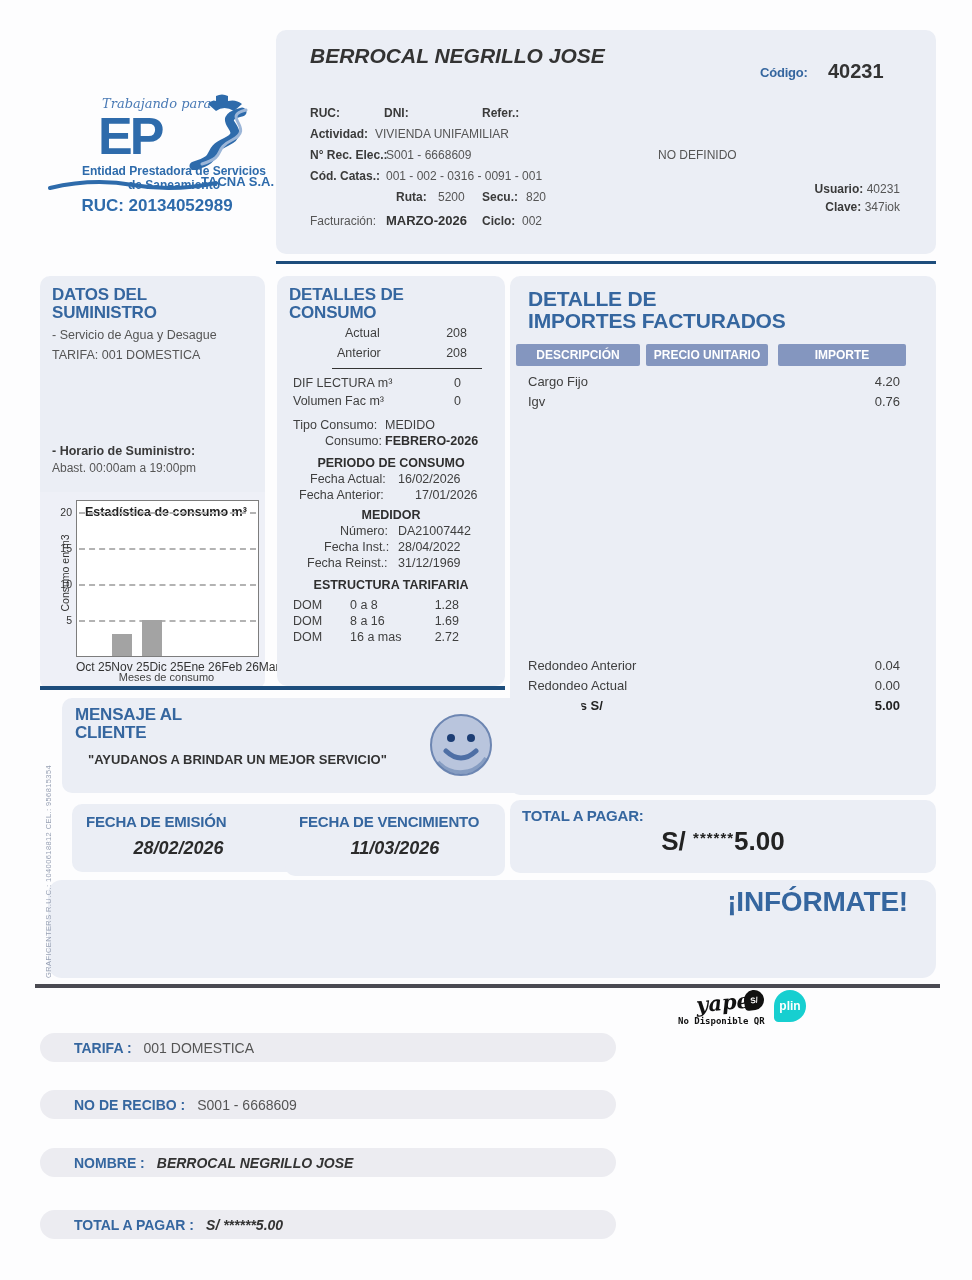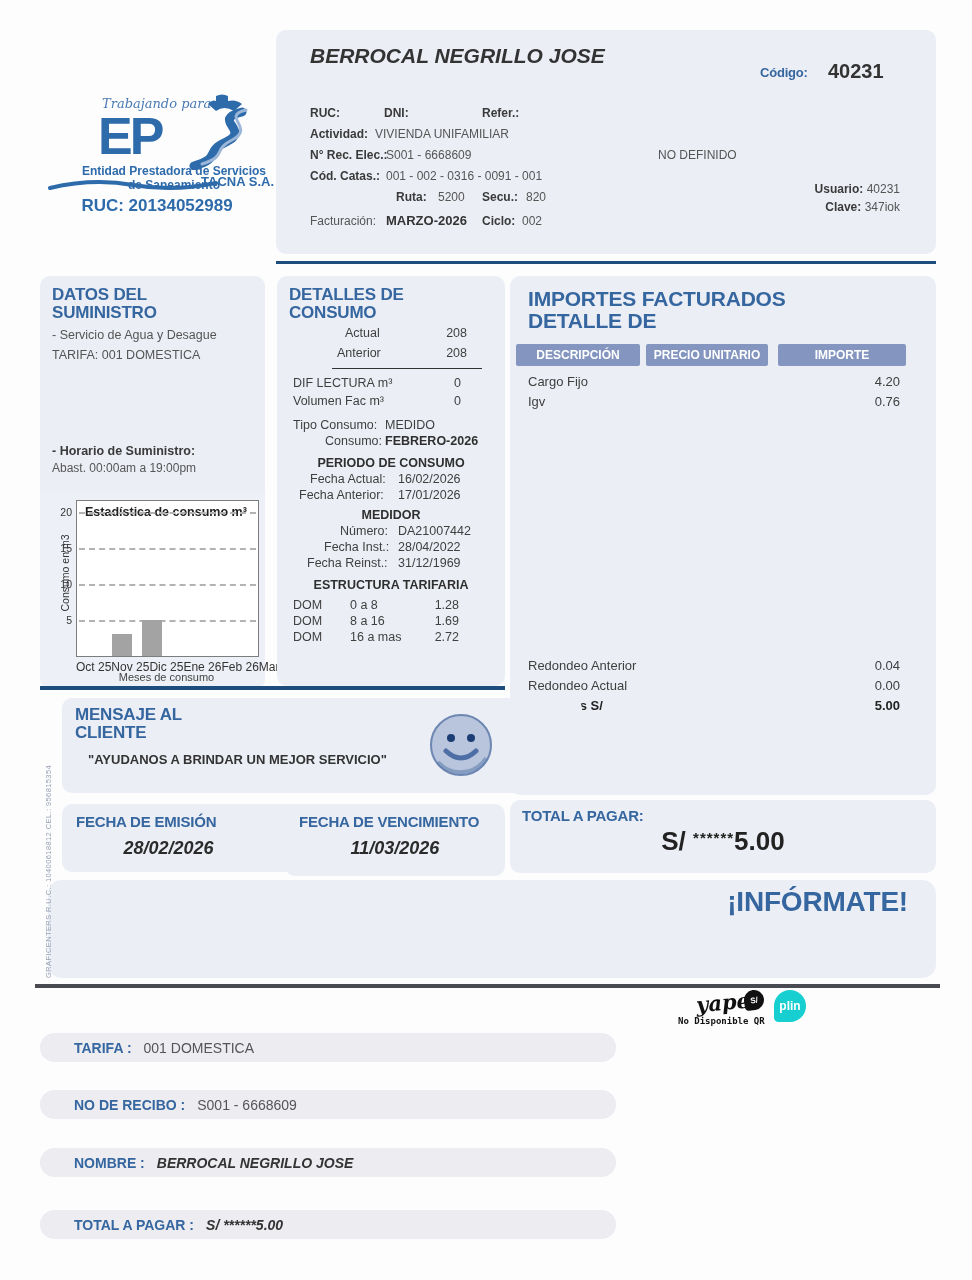--- a/index.html
+++ b/index.html
@@ -158,21 +158,21 @@
     <div class="mrow" style="left:16px;top:118px;">Volumen Fac m³</div>
     <div class="mrow" style="right:44px;top:118px;">0</div>
     <div class="mrow" style="left:16px;top:142px;">Tipo Consumo:</div>
     <div class="mrow" style="left:108px;top:142px;">MEDIDO</div>
     <div class="mrow" style="left:48px;top:158px;">Consumo:</div>
     <div class="mrow" style="left:108px;top:158px;font-weight:bold;color:#2f2f2f;">FEBRERO-2026</div>
     <div class="mcenter" style="top:180px;">PERIODO DE CONSUMO</div>
     <div class="mrow" style="left:33px;top:196px;">Fecha Actual:</div>
     <div class="mrow" style="left:121px;top:196px;">16/02/2026</div>
     <div class="mrow" style="left:22px;top:212px;">Fecha Anterior:</div>
-    <div class="mrow" style="left:121px;top:212px;">17/01/2026</div>
+    <div class="mrow" style="left:138px;top:212px;">17/01/2026</div>
     <div class="mcenter" style="top:232px;">MEDIDOR</div>
     <div class="mrow" style="left:63px;top:248px;">Número:</div>
     <div class="mrow" style="left:121px;top:248px;">DA21007442</div>
     <div class="mrow" style="left:47px;top:264px;">Fecha Inst.:</div>
     <div class="mrow" style="left:121px;top:264px;">28/04/2022</div>
     <div class="mrow" style="left:30px;top:280px;">Fecha Reinst.:</div>
     <div class="mrow" style="left:121px;top:280px;">31/12/1969</div>
     <div class="mcenter" style="top:302px;">ESTRUCTURA TARIFARIA</div>
     <div class="mrow" style="left:16px;top:322px;">DOM</div>
     <div class="mrow" style="left:73px;top:322px;">0 a 8</div>
@@ -180,22 +180,22 @@
     <div class="mrow" style="left:16px;top:338px;">DOM</div>
     <div class="mrow" style="left:73px;top:338px;">8 a 16</div>
     <div class="mrow" style="right:46px;top:338px;">1.69</div>
     <div class="mrow" style="left:16px;top:354px;">DOM</div>
     <div class="mrow" style="left:73px;top:354px;">16 a mas</div>
     <div class="mrow" style="right:46px;top:354px;">2.72</div>
   </div>
 
   <div class="box" style="left:510px;top:276px;width:426px;height:519px;">
     <div class="abs hd" style="left:18px;top:12px;font-size:21px;">
+      <div>DETALLE DE</div>
       <div>IMPORTES FACTURADOS</div>
-      <div>DETALLE DE</div>
     </div>
     <div class="chip" style="left:6px;top:68px;width:124px;">DESCRIPCIÓN</div>
     <div class="chip" style="left:136px;top:68px;width:122px;">PRECIO UNITARIO</div>
     <div class="chip" style="left:268px;top:68px;width:128px;">IMPORTE</div>
     <div class="irow-label" style="top:98px;">Cargo Fijo</div>
     <div class="irow-amt" style="top:98px;">4.20</div>
     <div class="irow-label" style="top:118px;">Igv</div>
     <div class="irow-amt" style="top:118px;">0.76</div>
     <div class="irow-label" style="top:382px;">Redondeo Anterior</div>
     <div class="irow-amt" style="top:382px;">0.04</div>
@@ -213,21 +213,21 @@
     <div class="abs" style="left:26px;top:54px;font-size:13px;font-weight:bold;color:#333;">"AYUDANOS A BRINDAR UN MEJOR SERVICIO"</div>
     <svg class="abs" style="left:366px;top:14px;" width="66" height="66" viewBox="0 0 66 66">
       <circle cx="33" cy="33" r="30" fill="#b9c5dd" stroke="#6d86b2" stroke-width="2"></circle>
       <path d="M10 50 A30 30 0 0 0 58 46" fill="none" stroke="#5d7bab" stroke-width="4" opacity="0.55"></path>
       <circle cx="23" cy="26" r="4" fill="#1d3e75"></circle>
       <circle cx="43" cy="26" r="4" fill="#1d3e75"></circle>
       <path d="M18 39 Q33 53 48 39" fill="none" stroke="#4e6fa5" stroke-width="5" stroke-linecap="round"></path>
     </svg>
   </div>
 
-  <div class="box" style="left:62px;top:804px;width:257px;height:68px;">
+  <div class="box" style="left:72px;top:804px;width:257px;height:68px;">
     <div class="abs hd" style="left:14px;top:10px;font-size:15px;">FECHA DE EMISIÓN</div>
     <div class="abs" style="left:0;top:34px;width:213px;text-align:center;font-size:18px;font-weight:bold;font-style:italic;color:#2b2b2b;">28/02/2026</div>
   </div>
   <div class="box" style="left:285px;top:804px;width:220px;height:72px;">
     <div class="abs hd" style="left:14px;top:10px;font-size:15px;">FECHA DE VENCIMIENTO</div>
     <div class="abs" style="left:0;top:34px;width:220px;text-align:center;font-size:18px;font-weight:bold;font-style:italic;color:#2b2b2b;">11/03/2026</div>
   </div>
 
   <div class="box" style="left:510px;top:800px;width:426px;height:73px;">
     <div class="abs hd" style="left:12px;top:8px;font-size:15px;">TOTAL A PAGAR:</div>

